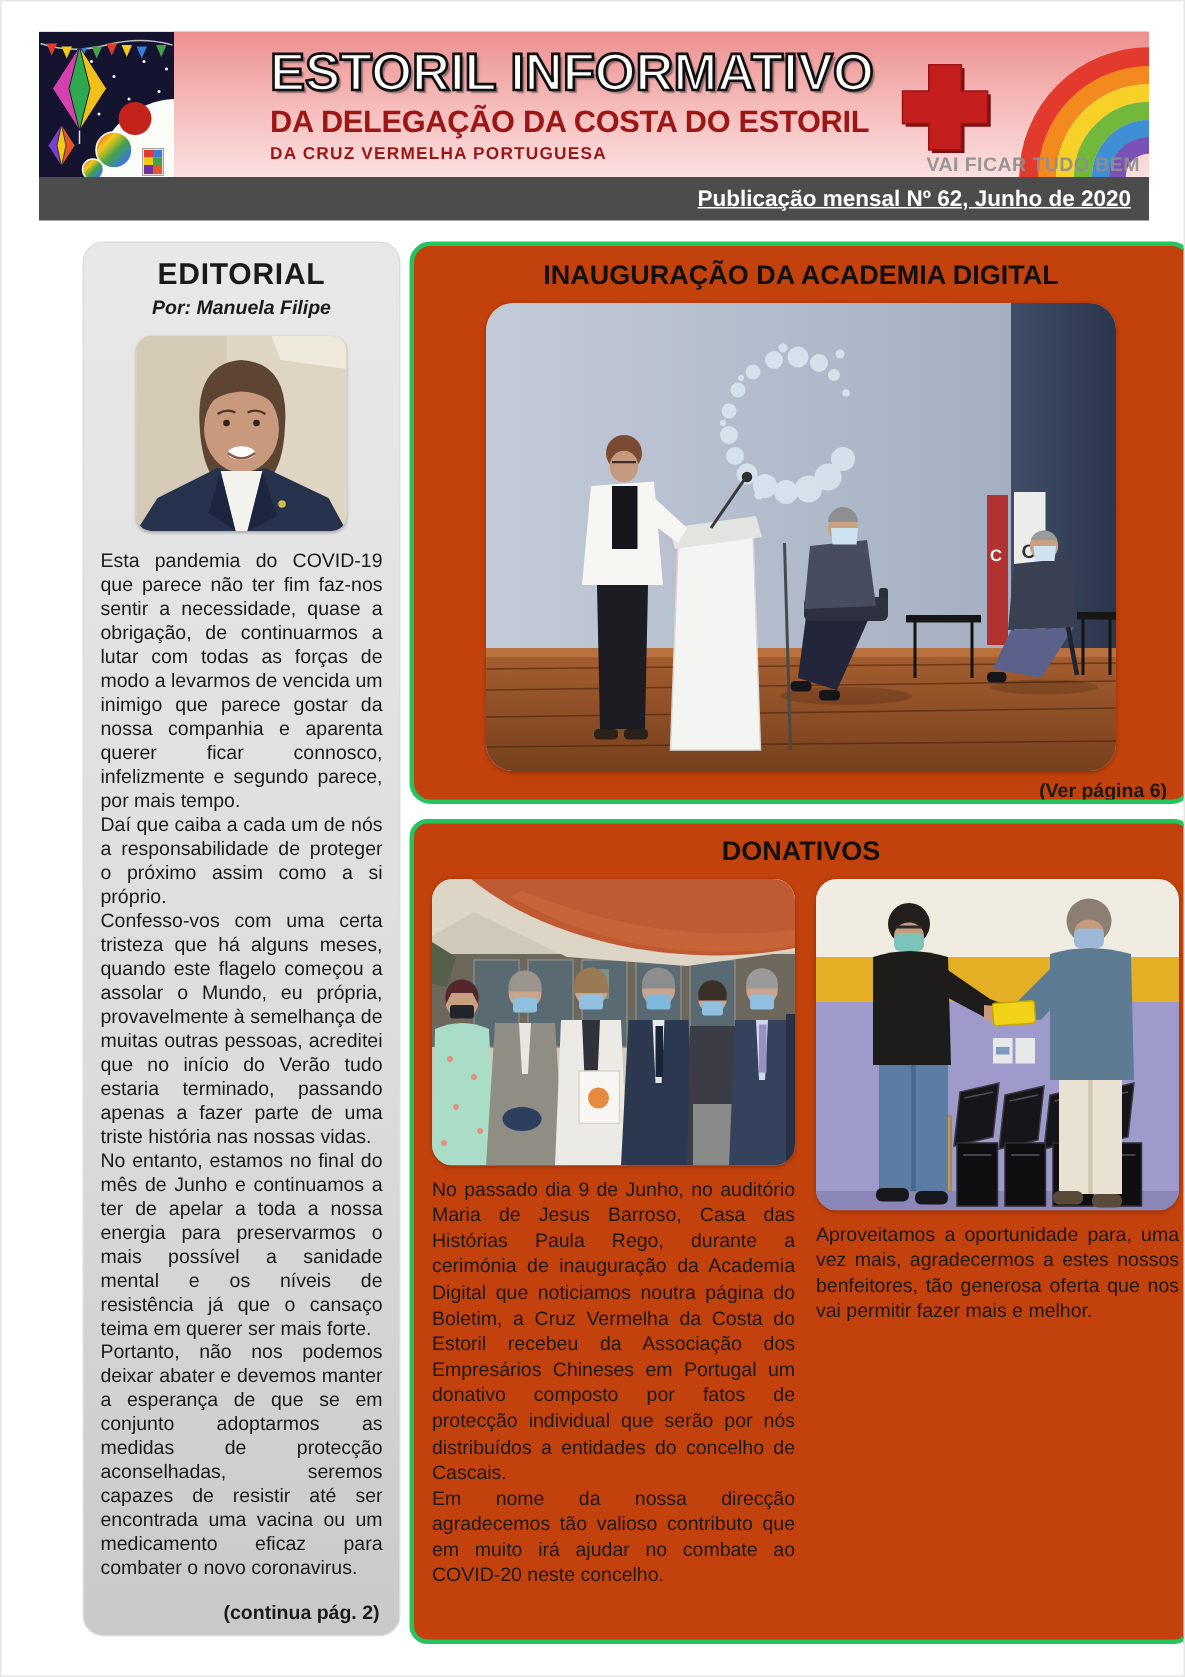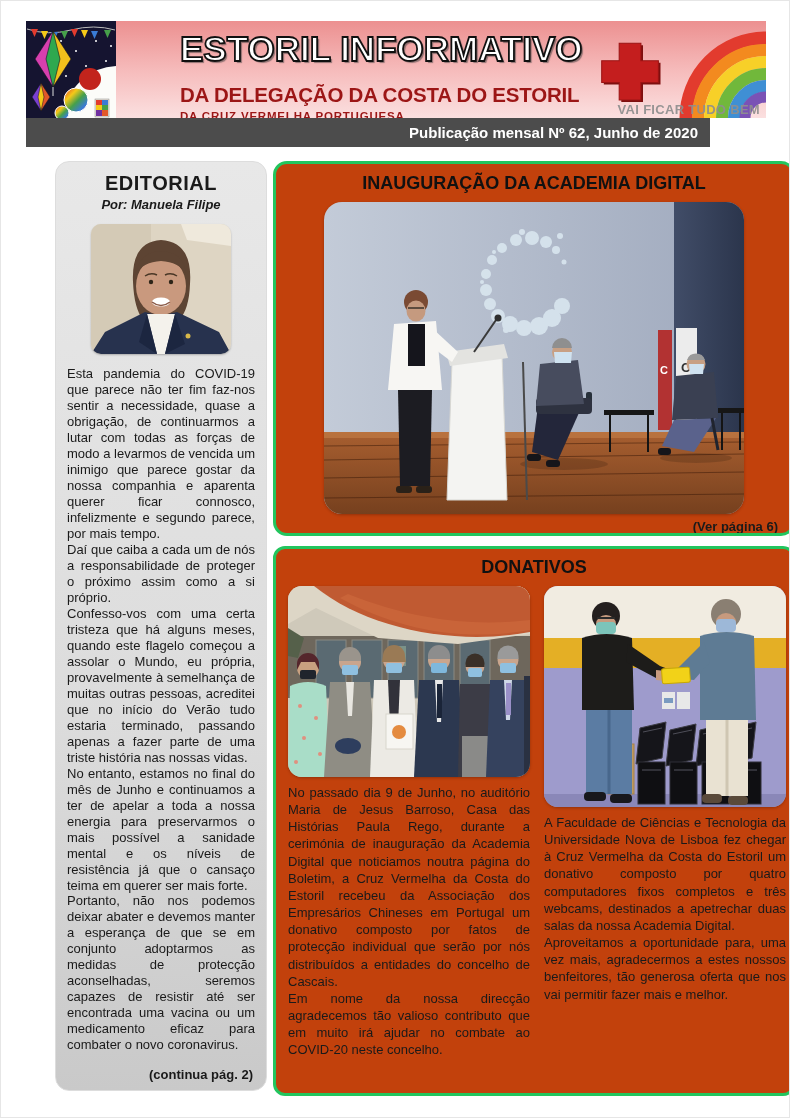--- a/index.html
+++ b/index.html
@@ -10,30 +10,30 @@
 
   
   .masthead { position:relative; width:740px; height:97px; display:flex; }
   .logo { width:90px; height:97px; flex:0 0 90px; overflow:hidden; }
   .logo svg { display:block; }
   .band { position:relative; width:650px; height:97px;
           background:linear-gradient(180deg,#ec9090 0%,#f6bcbc 52%,#fbe0e0 100%); overflow:hidden; }
   .titles { position:absolute; left:64px; top:10px; white-space:nowrap; }
   .nl-title { font-size:35px; font-weight:bold; color:#fff; letter-spacing:0px;
               -webkit-text-stroke:1.8px #101010; text-shadow:2px 2px 1px rgba(60,60,60,.55); line-height:1.0; }
-  .nl-sub { font-size:20.5px; font-weight:bold; color:#9c1616; letter-spacing:-0.2px; margin-top:18px; line-height:1.05;}
+  .nl-sub { font-size:20.5px; font-weight:bold; color:#9c1616; letter-spacing:-0.2px; margin-top:5px; line-height:1.05;}
   .nl-org { font-size:11.5px; font-weight:bold; color:#9c1616; letter-spacing:0.8px; margin-top:4px; }
   .cross { position:absolute; left:478px; top:12px; width:70px; height:75px; }
   .rainbow { position:absolute; right:0; bottom:0; width:104px; height:90px; }
   .motto { position:absolute; right:6px; bottom:1px; font-size:13px; font-weight:bold;
            color:#8f8f8f; opacity:.92; letter-spacing:.3px; }
 
   
-  .meta-bar { width:684px; height:29px; background:#4c4c4c; color:#fff; font-weight:bold;
-              font-size:15px; line-height:29px; text-align:right; padding-right:12px; }
+  .meta-bar { width:740px; height:29px; background:#4c4c4c; color:#fff; font-weight:bold;
+              font-size:15px; line-height:29px; text-align:right; padding-right:12px;text-decoration:underline; }
 
   
   .content { margin-top:14px; display:grid; grid-template-columns:212px 522px; column-gap:6px;padding-left:29px; }
 
   .box { background:#c2410c; border:3px solid #22c55e; border-radius:14px; overflow:hidden; }
   h2.box-title { text-align:center; font-size:18px; font-weight:bold; color:#111; }
 
   
   .editorial { width:212px; height:930px; border-radius:14px; overflow:hidden;
                background:linear-gradient(180deg,#e8e8e8 0%,#dcdcdc 60%,#c9c9c9 100%);
@@ -437,21 +437,20 @@
                 <polygon points="160,56 134,82 128,92 150,94 166,76" fill="#5e7b94"></polygon>
                 <polygon points="128,84 144,88 142,96 127,93" fill="#c79a7e"></polygon>
                 <rect x="162" y="134" width="42" height="76" fill="#e9e2d2"></rect>
                 <line x1="183" y1="134" x2="183" y2="210" stroke="#cfc6b2" stroke-width="3"></line>
                 <rect x="158" y="208" width="20" height="9" rx="4" fill="#5a4a3a"></rect>
                 <rect x="184" y="210" width="20" height="9" rx="4" fill="#5a4a3a"></rect>
 
                 <rect x="118" y="82" width="28" height="15" rx="2" fill="#f2d218" stroke="#c8a800" stroke-width="1" transform="rotate(-4 132 90)"></rect>
               </svg>
             </div>
-            <p>A Faculdade de Ciências e Tecnologia da Universidade Nova de Lisboa fez chegar à Cruz Vermelha da Costa do Estoril um donativo composto por quatro computadores fixos completos e três webcams, destinados a apetrechar duas salas da nossa Academia Digital.</p>
             <p>Aproveitamos a oportunidade para, uma vez mais, agradecermos a estes nossos benfeitores, tão generosa oferta que nos vai permitir fazer mais e melhor.</p>
           </div>
 
         </div>
       </div>
 
     </section>
   </main>
 </div>
 

